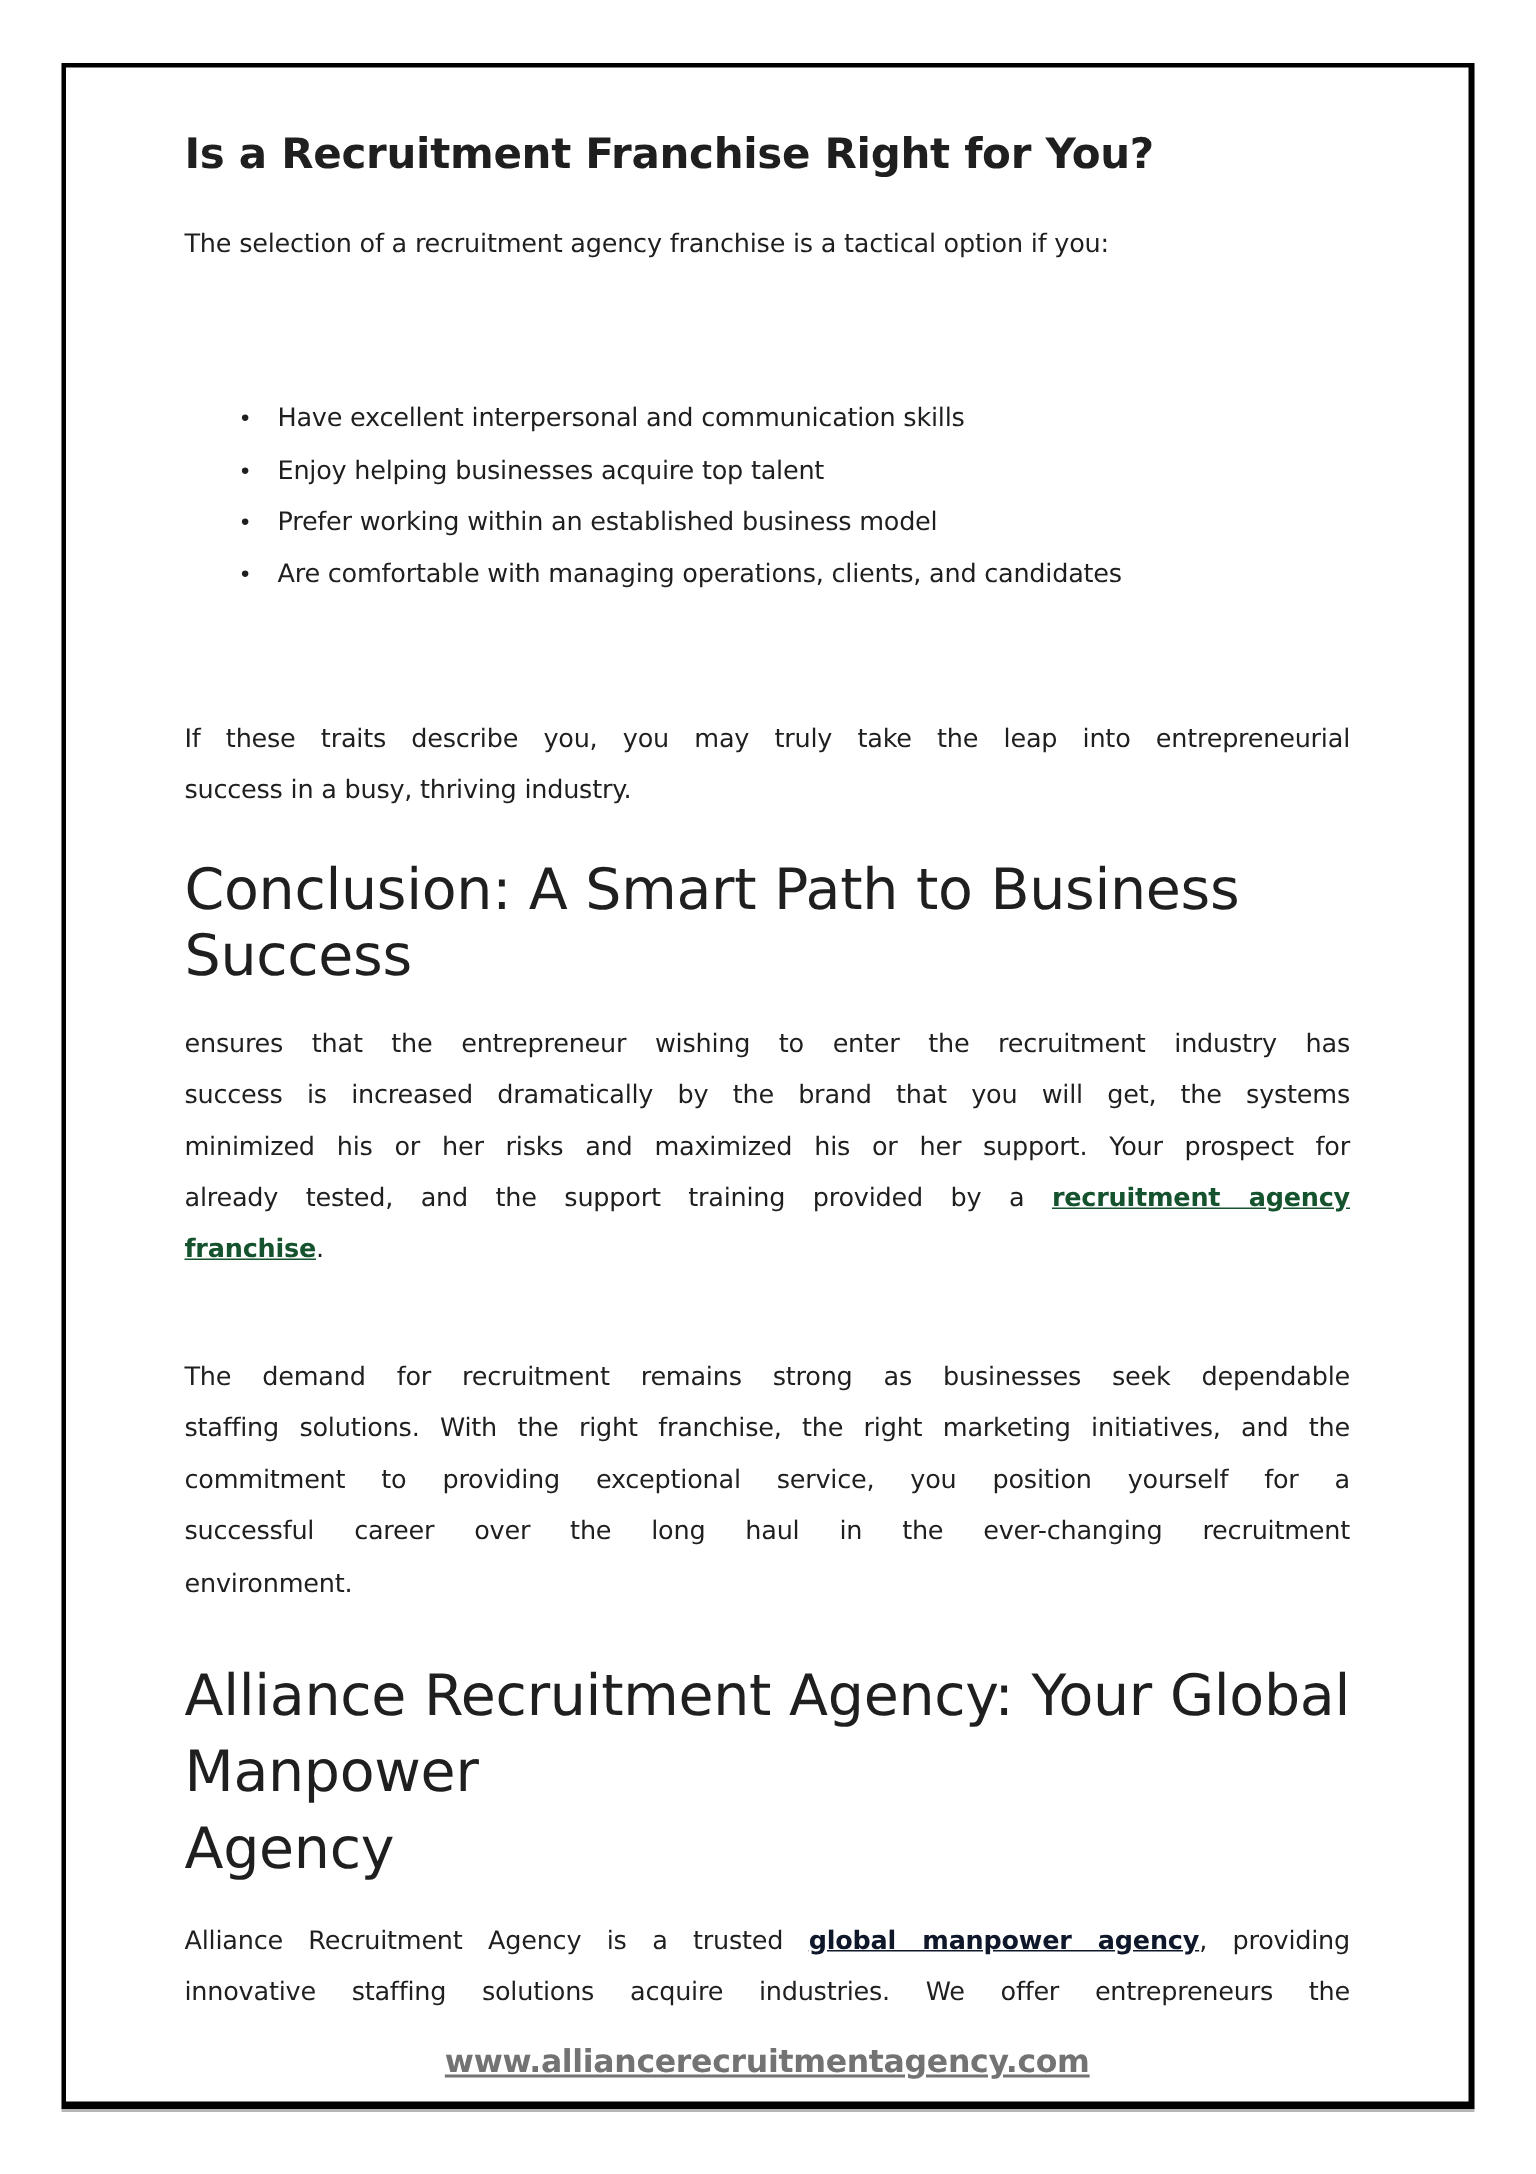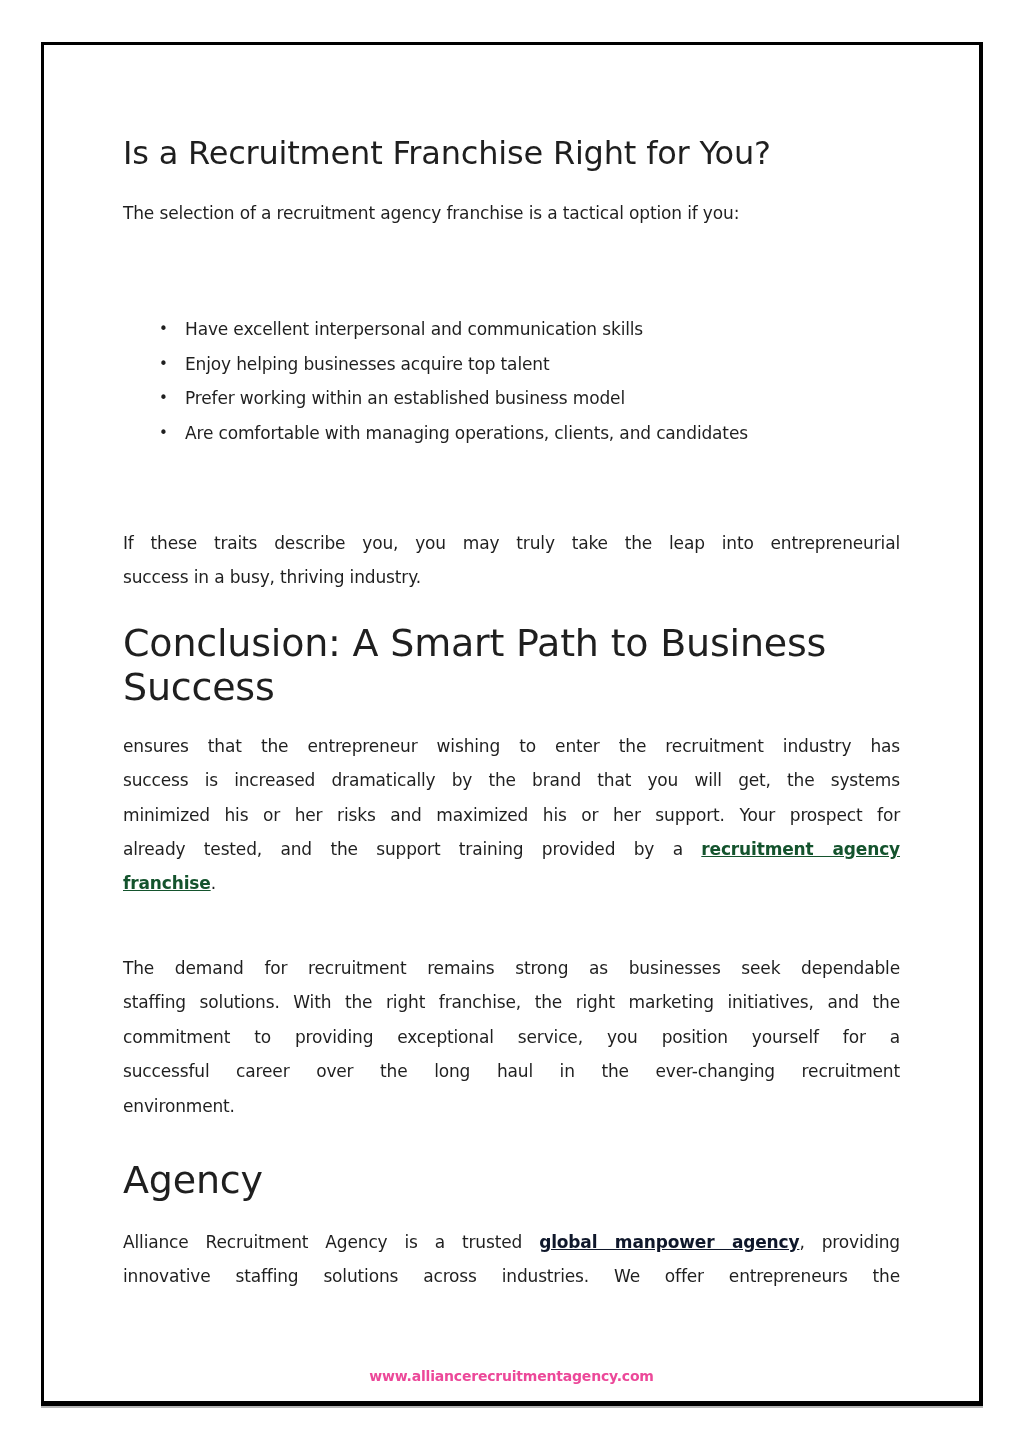--- a/index.html
+++ b/index.html
@@ -23,24 +23,24 @@
   }
   .body-text {
     font-size: 17px;
     letter-spacing: -0.15px;
     line-height: 34.4px;
   }
   .jl  { text-align: justify; text-align-last: justify; text-justify: inter-word; }
   .ll  { text-align: left; }
 
   .doc-title {
-    font-size: 32px;
-    font-weight: 400;
+    font-size: 28px;
+    font-weight: 700;
     line-height: 40px;
-    margin-top: 88px;
+    margin-top: 38px;
     letter-spacing: -0.2px;
   }
   .intro { margin-top: 23px; }
   .bullet-list {
     list-style: none;
     margin-top: 82px;
   }
   .bullet-list li {
     position: relative;
     padding-left: 62px;
@@ -67,23 +67,24 @@
   .link-franchise { color: #14532d; }
   .link-manpower  { color: #0f172a; }
 
   .footer {
     position: absolute;
     left: 0; right: 0; bottom: 14px;
     text-align: center;
     line-height: 22px;
   }
   .footer a {
-    color: #ec4899;
-    font-size: 14px;
+    color: #737373;
+    font-size: 21px;
     font-weight: 700;
+    text-decoration: underline;
     letter-spacing: -0.2px;
     cursor: pointer;
   }
 </style>
 </head>
 <body>
 
 <div class="page-border">
 
   <h3 class="doc-title">Is a Recruitment Franchise Right for You?</h3>
@@ -126,25 +127,26 @@
 
   <div class="body-text p2">
     <div class="jl">The demand for recruitment remains strong as businesses seek dependable</div>
     <div class="jl">staffing solutions. With the right franchise, the right marketing initiatives, and the</div>
     <div class="jl">commitment to providing exceptional service, you position yourself for a</div>
     <div class="jl">successful career over the long haul in the ever-changing recruitment</div>
     <div class="ll">environment.</div>
   </div>
 
   <h2 class="h-section h-alliance">
+    <div class="jl">Alliance Recruitment Agency: Your Global Manpower</div>
     <div class="ll">Agency</div>
   </h2>
 
   <div class="body-text p3">
     <div class="jl"><span>Alliance Recruitment Agency is a trusted </span><a class="doc-link link-manpower">global manpower agency</a><span>, providing</span></div>
-    <div class="jl">innovative staffing solutions across industries. We offer entrepreneurs the</div>
+    <div class="jl">innovative staffing solutions acquire industries. We offer entrepreneurs the</div>
   </div>
 
   <div class="footer">
     <a>www.alliancerecruitmentagency.com</a>
   </div>
 
 </div>
 
 </body></html>

